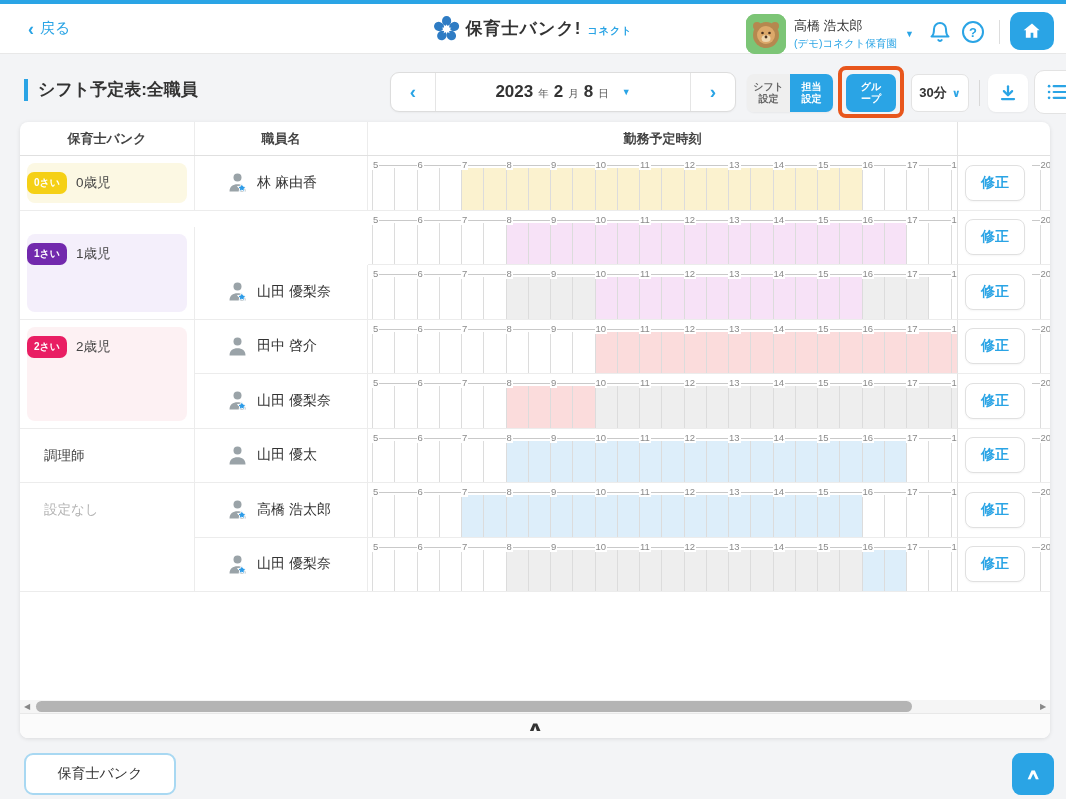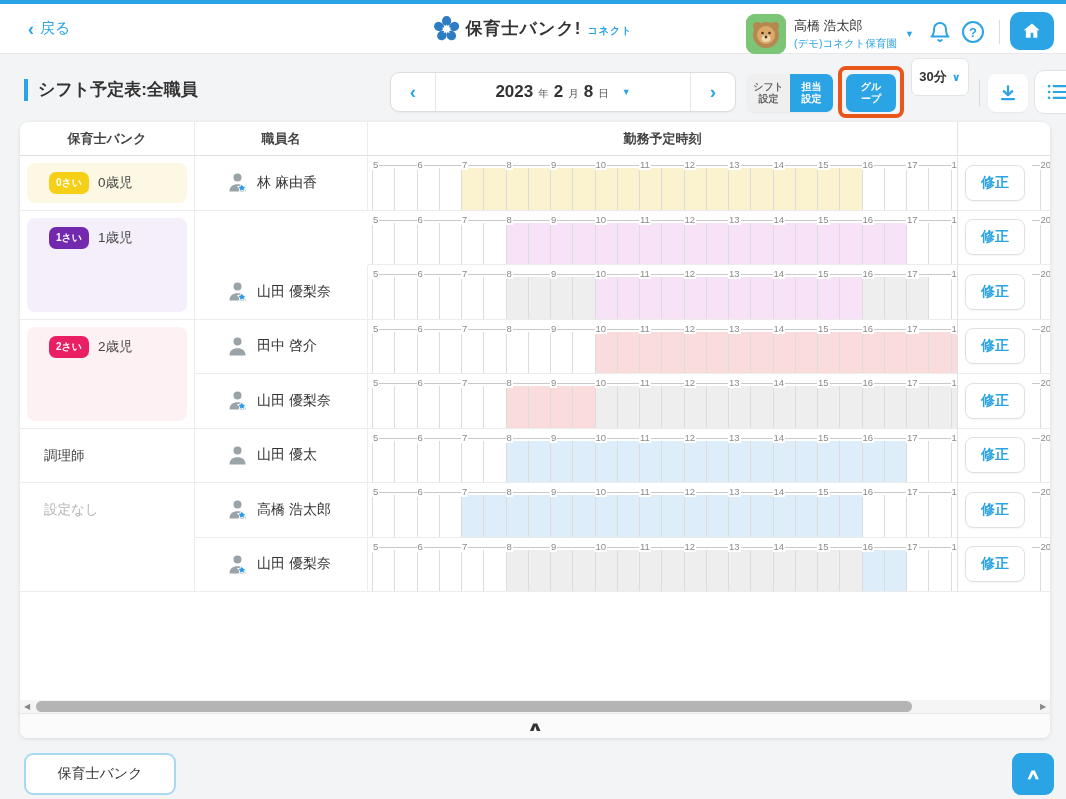--- a/index.html
+++ b/index.html
@@ -42,38 +42,38 @@
   .dn-caret { color:#2aa4e5; font-size:9px; margin-left:8px; }
 
   .segctrl { position:absolute; left:747px; top:74px; height:38px; display:flex; border-radius:7px; overflow:hidden; box-shadow:0 1px 2px rgba(0,0,0,.05); }
   .segctrl .sg { width:43px; display:flex; flex-direction:column; align-items:center; justify-content:center; font-size:10px; line-height:12px; cursor:pointer; font-weight:bold; }
   .sg-off { background:#efefef; color:#666; }
   .sg-on { background:#2aa4e5; color:#fff; }
 
   .annot-frame { position:absolute; left:838px; top:66px; width:66px; height:52px; border:4px solid #e8561c; border-radius:8px; z-index:5; }
   .group-btn { position:absolute; left:846px; top:74px; width:50px; height:38px; background:#2aa4e5; border-radius:7px; color:#fff; font-size:10px; line-height:12px; font-weight:bold; display:flex; flex-direction:column; align-items:center; justify-content:center; cursor:pointer; z-index:6; }
 
-  .interval-btn { position:absolute; left:911px; top:58px; width:58px; height:38px; background:#fff; border:1px solid #e3e3e3; border-radius:7px; display:flex; align-items:center; justify-content:center; gap:5px; cursor:pointer; }
+  .interval-btn { position:absolute; left:911px; top:74px; width:58px; height:38px; background:#fff; border:1px solid #e3e3e3; border-radius:7px; display:flex; align-items:center; justify-content:center; gap:5px; cursor:pointer; }
   .interval-btn .lbl { font-size:13px; font-weight:bold; color:#333; }
   .interval-btn .car { color:#2aa4e5; font-size:11px; font-weight:bold; }
   .tb-divider { position:absolute; left:979px; top:80px; width:1px; height:26px; background:#d8d8d8; }
   .dl-btn { position:absolute; left:988px; top:74px; width:40px; height:38px; background:#fff; border-radius:8px; display:flex; align-items:center; justify-content:center; cursor:pointer; box-shadow:0 1px 2px rgba(0,0,0,.05); }
   .list-btn { position:absolute; left:1034px; top:70px; width:46px; height:44px; background:#fff; border:1px solid #e3e3e3; border-radius:10px; display:flex; align-items:center; justify-content:center; cursor:pointer; }
 
   
   .card { position:absolute; left:20px; top:122px; width:1030px; height:616px; background:#fff; border-radius:8px; box-shadow:0 1px 4px rgba(0,0,0,.10); overflow:hidden; }
   .thead { display:grid; grid-template-columns:175px 173px 589px 75px 18px; height:34px; border-bottom:1px solid #e0e0e0; }
   .thcell { display:flex; align-items:center; justify-content:center; font-size:13px; color:#444; font-weight:bold; }
   .thcell.b-r { border-right:1px solid #ececec; }
   .thcell.b-l { border-left:1px solid #e2e2e2; }
   .rows { display:grid; grid-template-columns:175px 173px 589px 75px 18px; grid-auto-rows:54.5px; }
   .cell { position:relative; }
   .group-cell { border-right:1px solid #ececec; border-bottom:1px solid #ececec; }
   .group-block { position:absolute; inset:7px; border-radius:8px; }
-  .group-inner { height:40px; display:flex; align-items:center; gap:9px; padding-left:22px; }
+  .group-inner { height:40px; display:flex; align-items:center; gap:9px; padding-left:0; }
   .group-plain { height:54.5px; display:flex; align-items:center; padding-left:24px; font-size:13.5px; color:#444; }
   .group-plain.muted { color:#b3b3b3; }
   .gbadge { font-size:10px; font-weight:bold; color:#fff; padding:4px 7px; border-radius:7px; }
   .glabel { font-size:13.5px; color:#444; }
   .name-cell { border-right:1px solid #ececec; border-bottom:1px solid #ececec; display:flex; align-items:center; gap:9px; padding-left:32px; }
   .name-text { font-size:14px; color:#333; }
   .tl-cell { grid-column:3 / 6; position:relative; overflow:hidden; border-bottom:1px solid #ececec; }
   .tickline { position:absolute; left:4px; right:0; top:9px; border-top:1px solid #c9c9c9; }
   .hlabel { position:absolute; top:3px; font-size:9.5px; color:#8a8a8a; background:#fff; padding:0 1px; z-index:2; line-height:11px; }
   .vline { position:absolute; top:12px; bottom:0; width:1px; background:#dcdcdc; z-index:1; }
@@ -293,21 +293,21 @@
         <div class="hlabel" style="left: 449px;">15</div>
         <div class="hlabel" style="left: 493.5px;">16</div>
         <div class="hlabel" style="left: 538px;">17</div>
         <div class="hlabel" style="left: 582.5px;">18</div>
         <div class="hlabel" style="left: 627px;">19</div>
         <div class="hlabel" style="left: 671.5px;">20</div>
       </div>
       <div class="cell fix-cell" style="grid-row: 1;">
         <button class="edit-btn">修正</button>
       </div>
-      <div class="cell group-cell" style="grid-area: 2 / 1 / span 2;">
+      <div class="cell group-cell" style="grid-area: 2 / 1 / span 2; margin-top: 16px;">
         <div class="group-block" style="background: rgb(244, 239, 251);">
           <div class="group-inner">
             <div class="gbadge" style="background: rgb(114, 41, 173);">1さい</div>
             <div class="glabel">1歳児</div>
           </div>
         </div>
       </div>
       <div class="cell tl-cell" style="grid-row: 2;">
         <div class="tickline"></div>
         <div class="fill" style="left: 137.5px; width: 400.5px; background: rgb(247, 226, 247);"></div>

